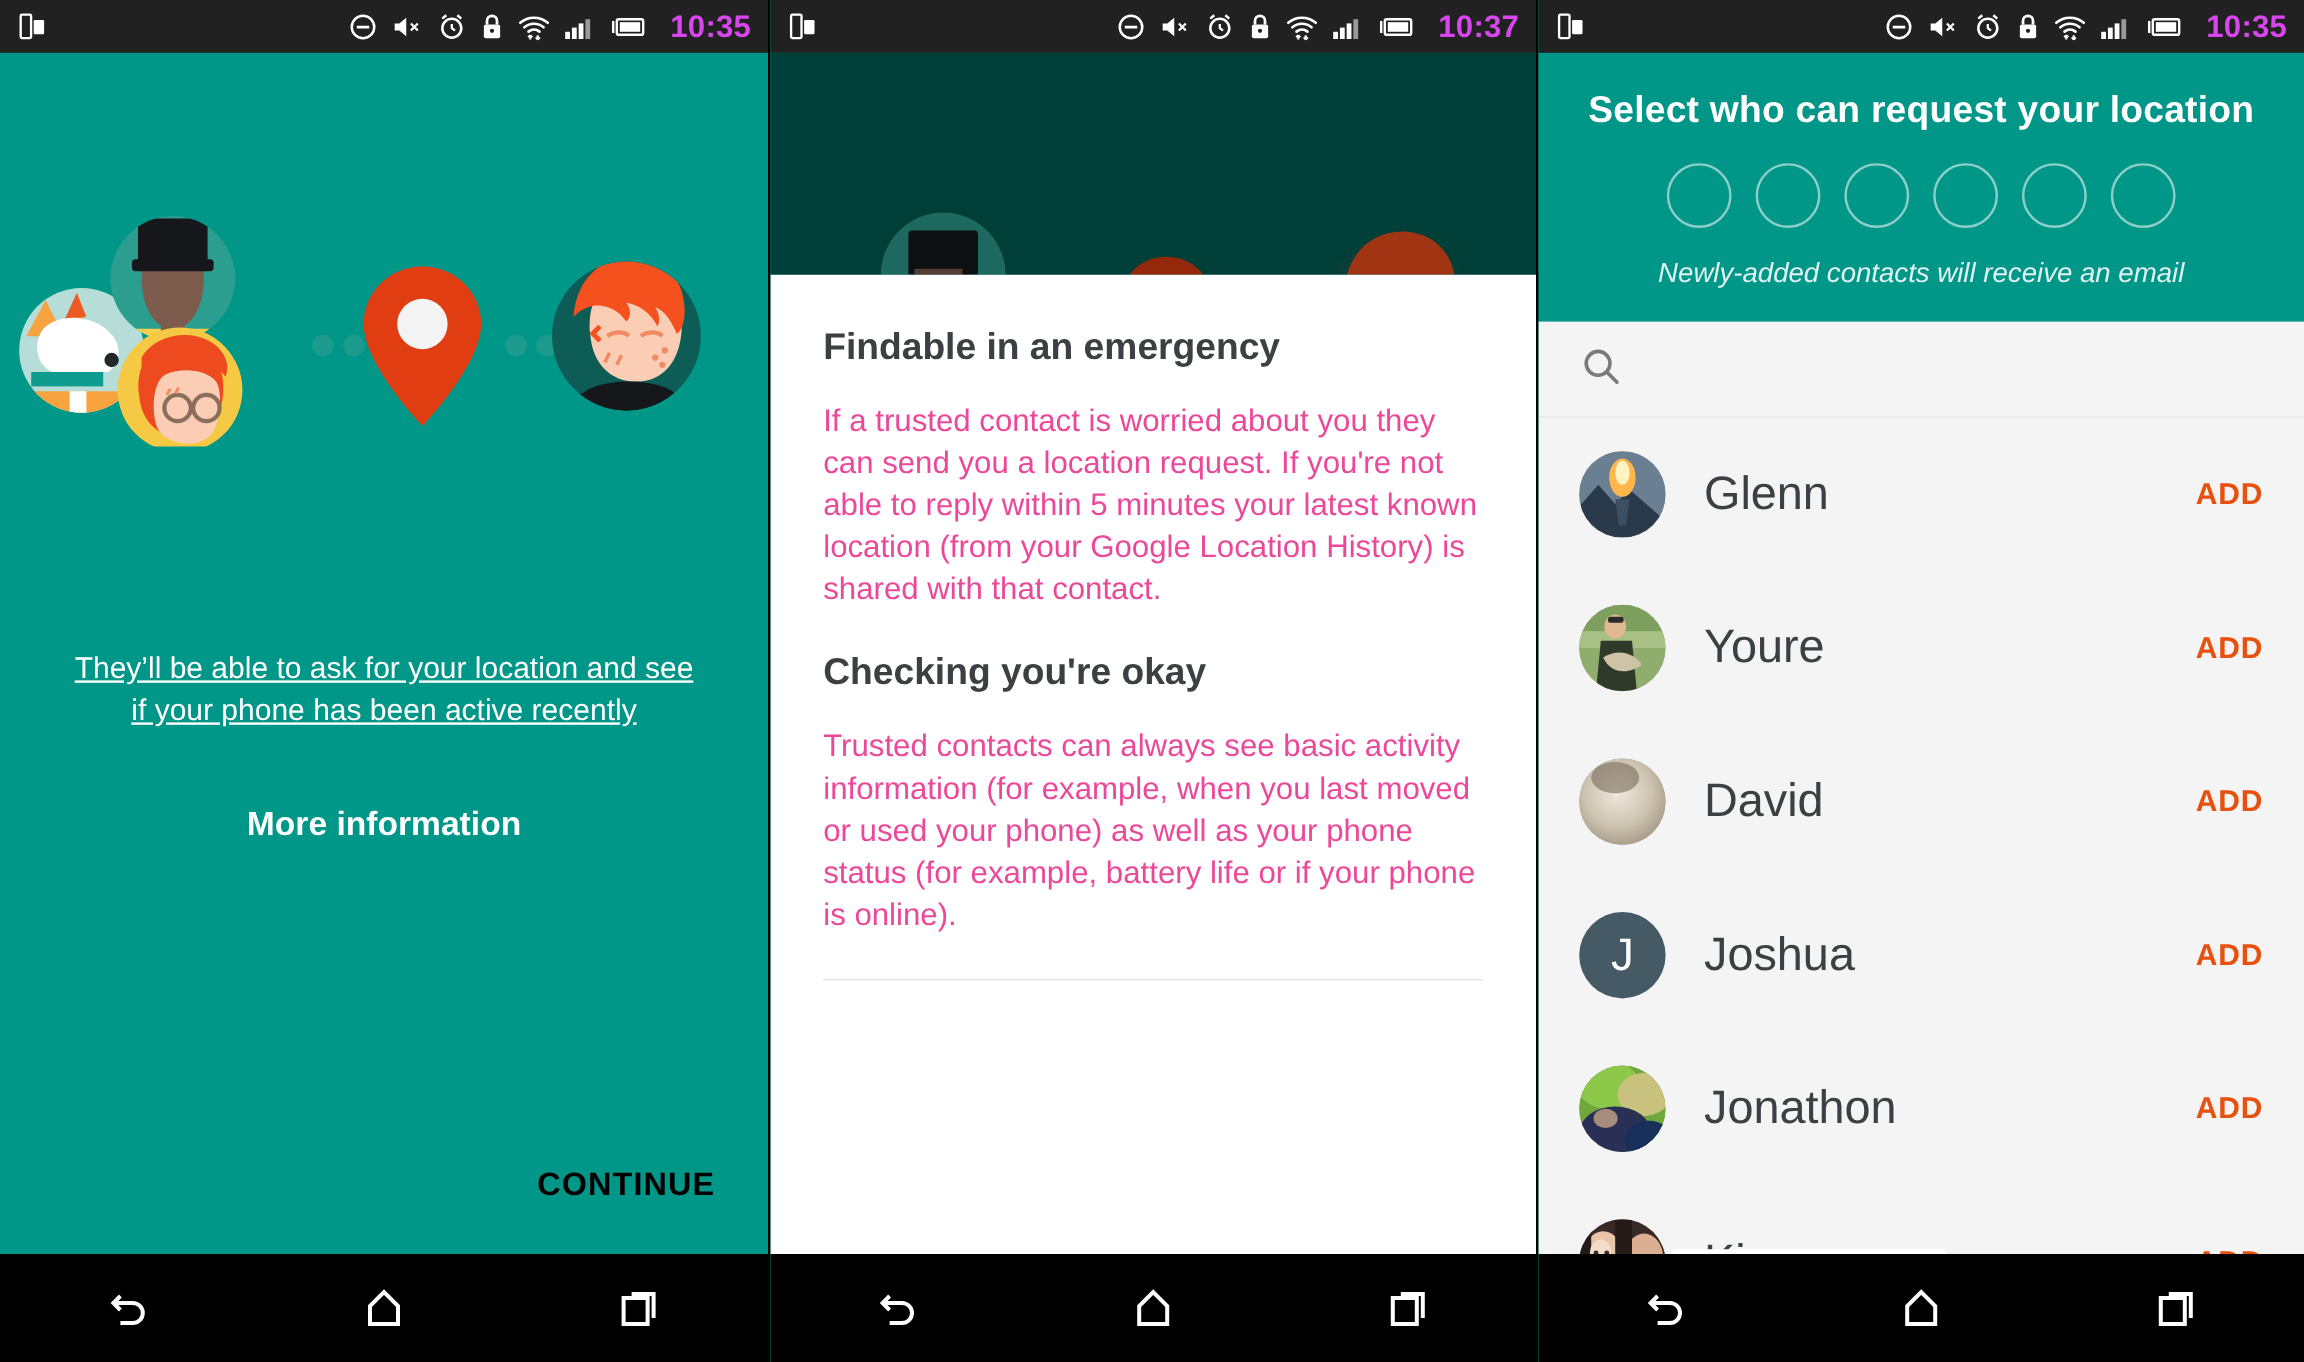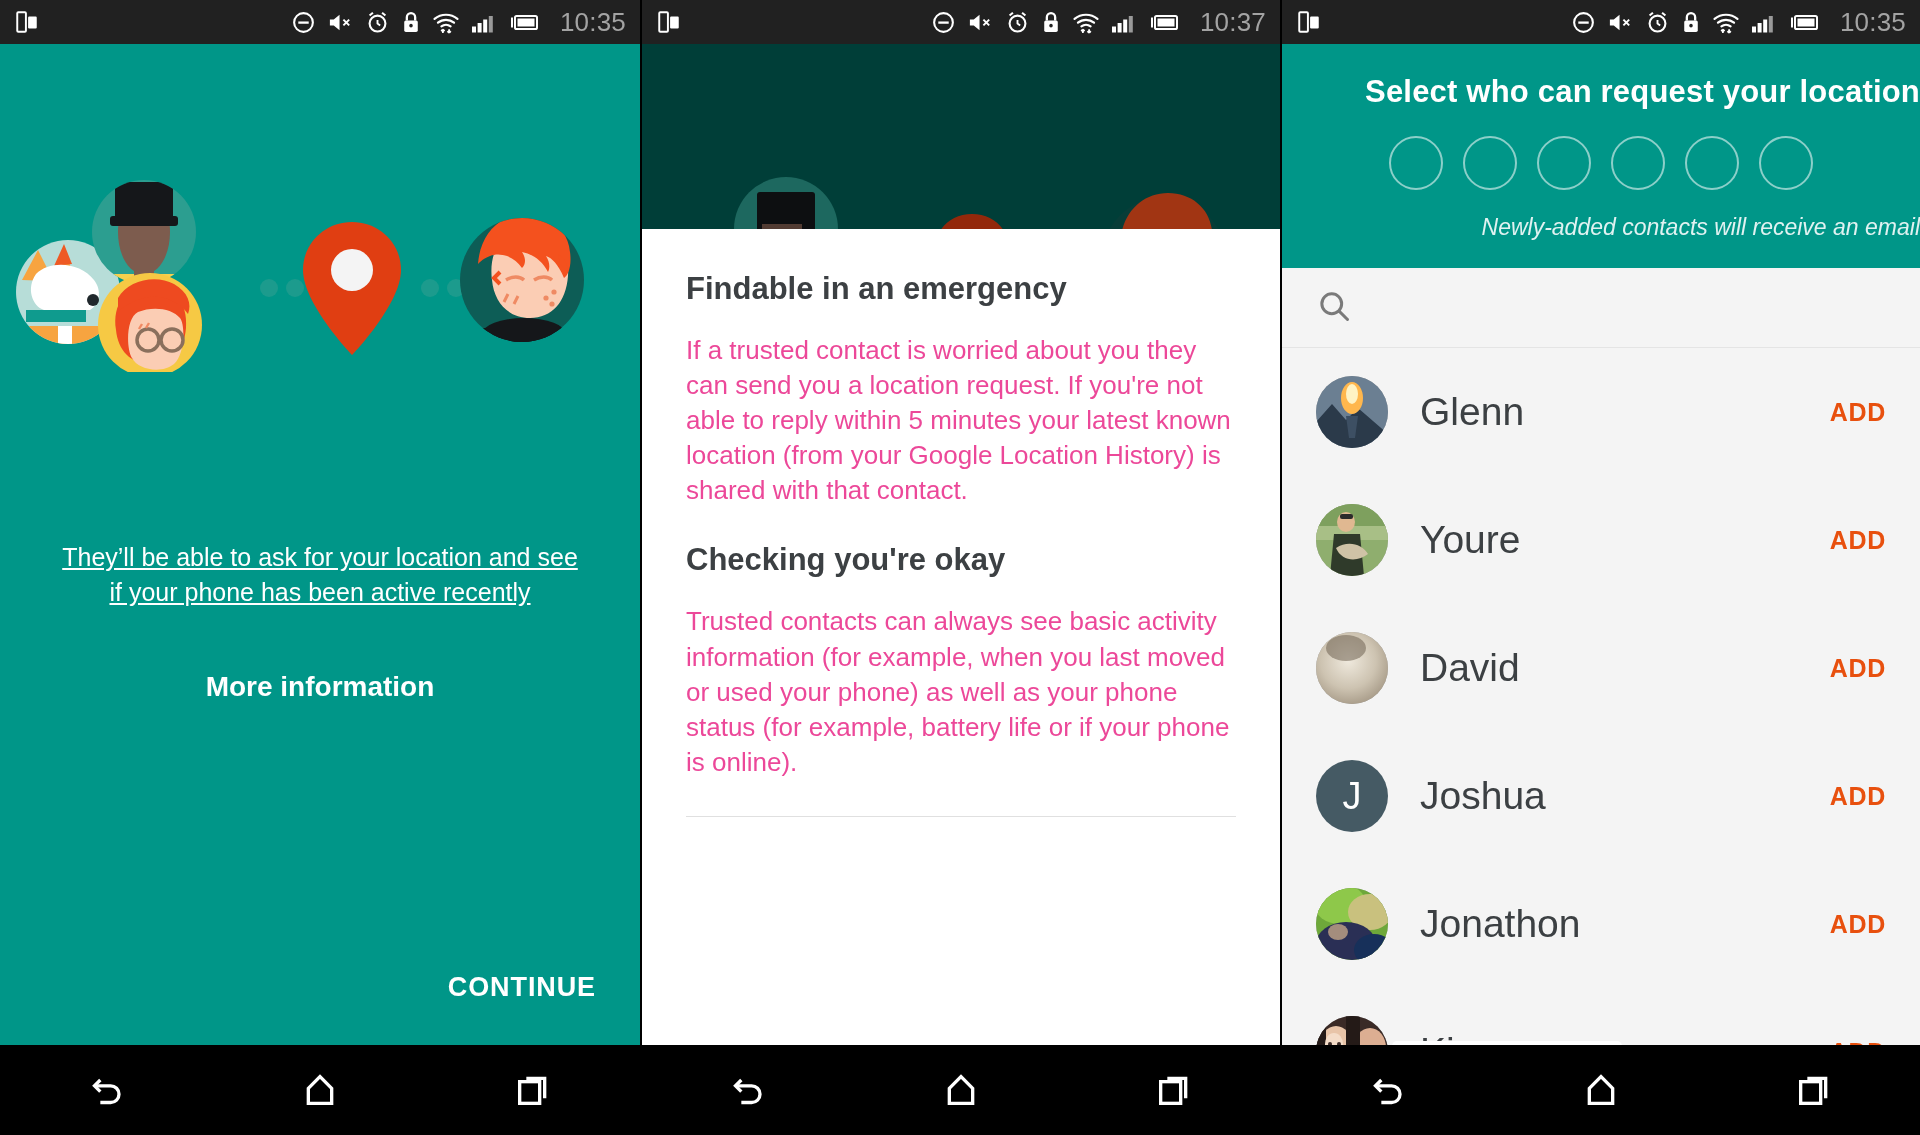--- a/index.html
+++ b/index.html
@@ -10,54 +10,54 @@
   .panel { position:relative; height:1135px; overflow:hidden; background:#009688; }
   #panel-1 { width:640px; }
   #panel-2 { width:638px; margin-left:2px; }
   #panel-3 { width:638px; margin-left:2px; }
 
   
   .statusbar { position:absolute; top:0; left:0; right:0; height:44px;
     background:#212121; display:flex; align-items:center; padding:0 14px; z-index:40; }
   .sb-left { display:flex; align-items:center; }
   .sb-right { margin-left:auto; display:flex; align-items:center; gap:11px; }
-  .sb-time { color:#a3a3a3; font-size:26px; letter-spacing:.2px; margin-left:9px; }
+  .sb-time { color:#d946ef; font-size:26px; letter-spacing:.2px; margin-left:9px;font-weight:bold; }
   .sb-ico { display:block; }
 
   
   .navbar { position:absolute; bottom:0; left:0; right:0; height:90px;
     background:#000; display:flex; align-items:center; justify-content:space-around; z-index:40; }
   .nav-btn { width:120px; height:90px; display:flex; align-items:center; justify-content:center; }
 
   
   .p1-body { position:absolute; top:44px; bottom:90px; left:0; right:0;
     background:#009688; }
   .illus { position:absolute; top:118px; left:0; right:0; height:200px; }
   .p1-text { position:absolute; top:450px; left:0; right:0; text-align:center;
     padding:0 56px; }
   .p1-title { color:#fff; font-size:39px; font-weight:bold; line-height:1.15; }
   .p1-sub { color:#fff; font-size:25px; line-height:1.38; margin-top:46px;
     font-weight:400;text-decoration:underline; }
   .p1-more { color:#fff; font-size:28px; font-weight:bold; margin-top:62px; display:inline-block; }
-  .p1-continue { position:absolute; right:44px; bottom:42px; color:#ffffff;
+  .p1-continue { position:absolute; right:44px; bottom:42px; color:#000000;
     font-size:27px; font-weight:bold; letter-spacing:.9px; }
 
   
   .p2-hero { position:absolute; top:44px; left:0; right:0; height:185px;
     background:#005f55; overflow:hidden; }
   .p2-hero .scrim { position:absolute; inset:0; background:rgba(0,0,0,0.34); }
   .p2-sheet { position:absolute; top:229px; bottom:90px; left:0; right:0;
     background:#fff; padding:34px 44px 0 44px; overflow:hidden; }
   .p2-h { color:#3c4043; font-size:31px; font-weight:bold; margin-top:8px; }
   .p2-p { color:#ec4899; font-size:26px; line-height:1.35; margin-top:26px; }
   .p2-sep { height:1px; background:#e0e0e0; margin-top:36px; }
 
   
   .p3-head { position:absolute; top:44px; left:0; right:0; height:182px;
-    background:#009688; text-align:right; }
+    background:#009688; text-align:center; }
   .p3-title { color:#fff; font-size:31px; font-weight:bold; padding-top:30px;
     letter-spacing:.2px; }
   .p3-slots { display:flex; justify-content:center; gap:20px; margin-top:26px; }
   .slot { width:54px; height:54px; border:2px solid rgba(255,255,255,.55);
     border-radius:50%; }
   .p3-note { color:#e0f2f1; font-size:23px; font-style:italic; margin-top:24px; }
 
   .p3-list { position:absolute; top:268px; bottom:90px; left:0; right:0;
     background:#f4f4f4; overflow:hidden; }
   .p3-search { height:80px; display:flex; align-items:center; padding-left:34px;

